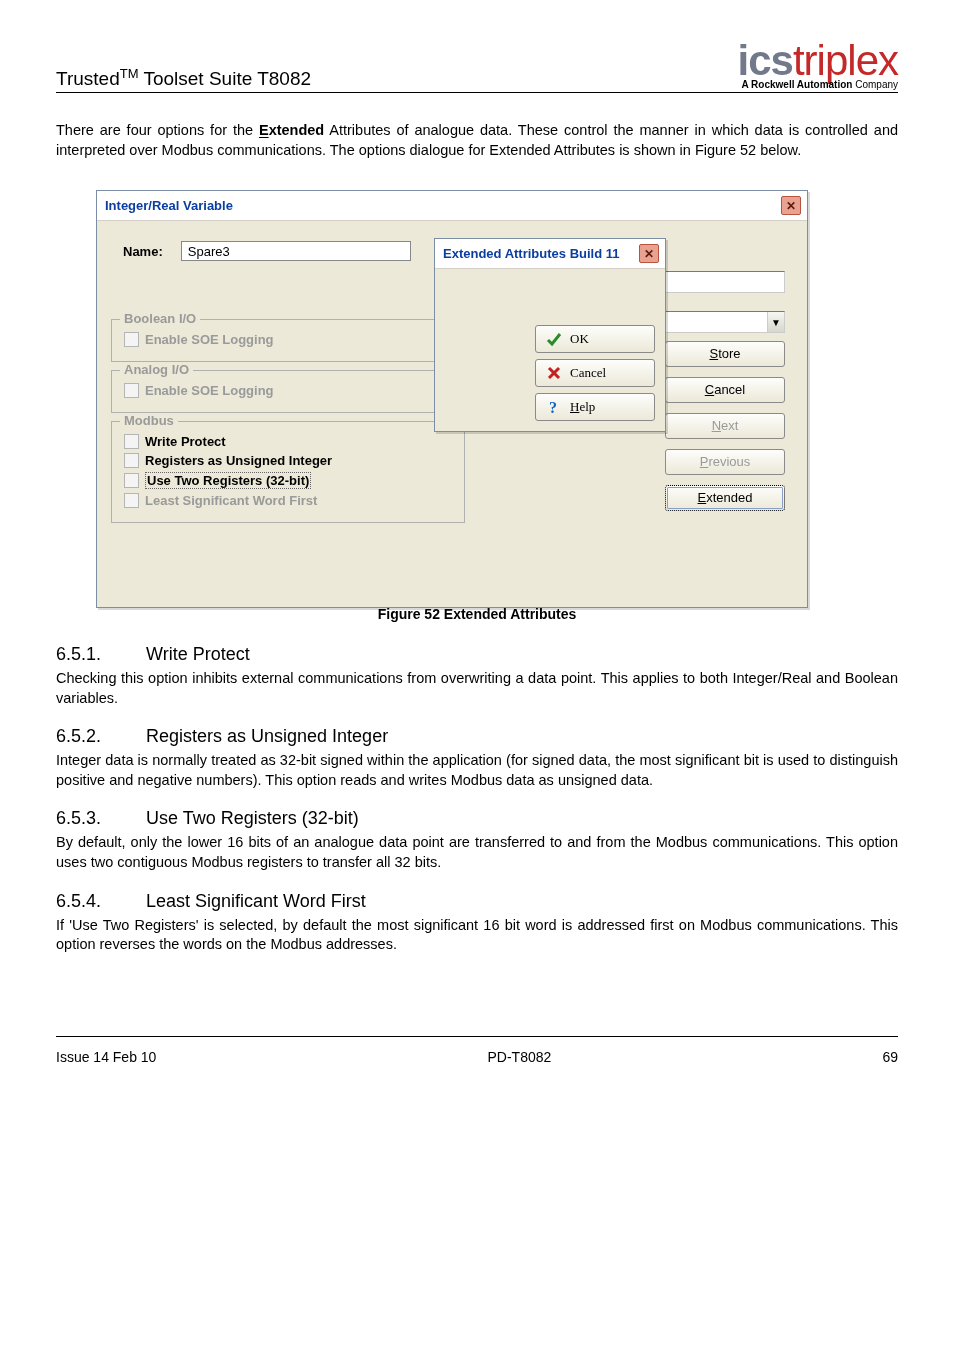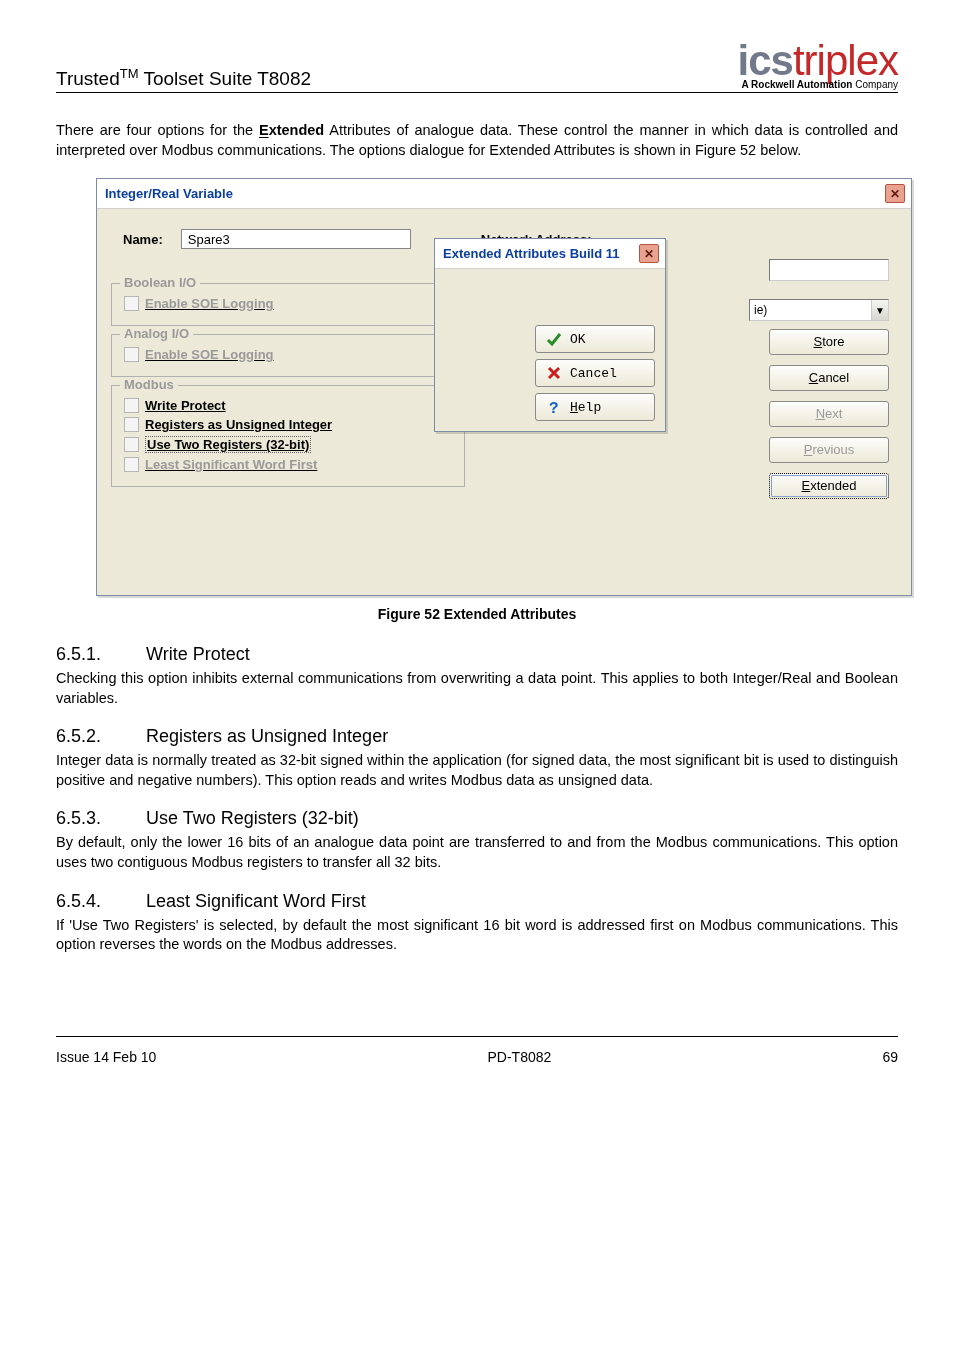--- a/index.html
+++ b/index.html
@@ -124,22 +124,22 @@
     color: #5c1a0f;
     font-weight: bold;
     font-size: 12px;
     line-height: 1;
   }
   .dlg-body {
     padding: 10px 14px 14px 14px;
   }
 
   .main-dlg {
-    left: 0; top: 0;
-    width: 816px; height: 418px;
+    left: 0; top: 12px;
+    width: 712px; height: 418px;
   }
   .row-name {
     display:flex;
     align-items:center;
     gap: 18px;
     padding: 10px 0 10px 0;
   }
   .lbl { font-weight: bold; font-size: 13px; padding-left: 12px; }
   .text-input {
     width: 230px;
@@ -242,21 +242,21 @@
     align-items: flex-end;
   }
   .inner-win-btn {
     width: 120px;
     height: 28px;
     border:1px solid #8a8a8a;
     border-radius:3px;
     background: linear-gradient(#fdfdfb,#ece9d8);
     display:flex; align-items:center; gap:8px;
     padding-left:10px;
-    font-family: Liberation Mono, monospace;
+    font-family: Liberation Serif, serif;
     font-size:13px;
     box-sizing:border-box;
   }
   .inner-win-btn .ul { text-decoration: underline; }
   .ico { width:16px; height:16px; display:inline-block; }
   .check-svg { stroke:#2a8c2a; stroke-width:3; fill:none; }
   .x-svg { stroke:#c81f1f; stroke-width:3; fill:none; }
   .q-svg { fill:#1263c4; font-weight:bold; font-size:16px; }
 </style>
 </head>
@@ -288,21 +288,21 @@
         <span class="dlg-title-text">Integer/Real Variable</span>
         <span class="close-btn">✕</span>
       </div>
       <div class="dlg-body" style="position:relative; height:374px;">
         <div class="row-name">
           <span class="lbl">Name:</span>
           <input class="text-input" value="Spare3" style="">
           <span class="lbl" style="margin-left:40px;">Network Address:</span>
         </div>
 
-        <div style="margin-top:24px;text-decoration:underline;">
+        <div style="margin-top:48px;">
           <div class="group">
             <span class="group-title disabled">Boolean I/O</span>
             <div class="chk-line disabled">
               <span class="chk disabled"></span>
               <span>Enable SOE Logging</span>
             </div>
           </div>
 
           <div class="group">
             <span class="group-title disabled">Analog I/O</span>

